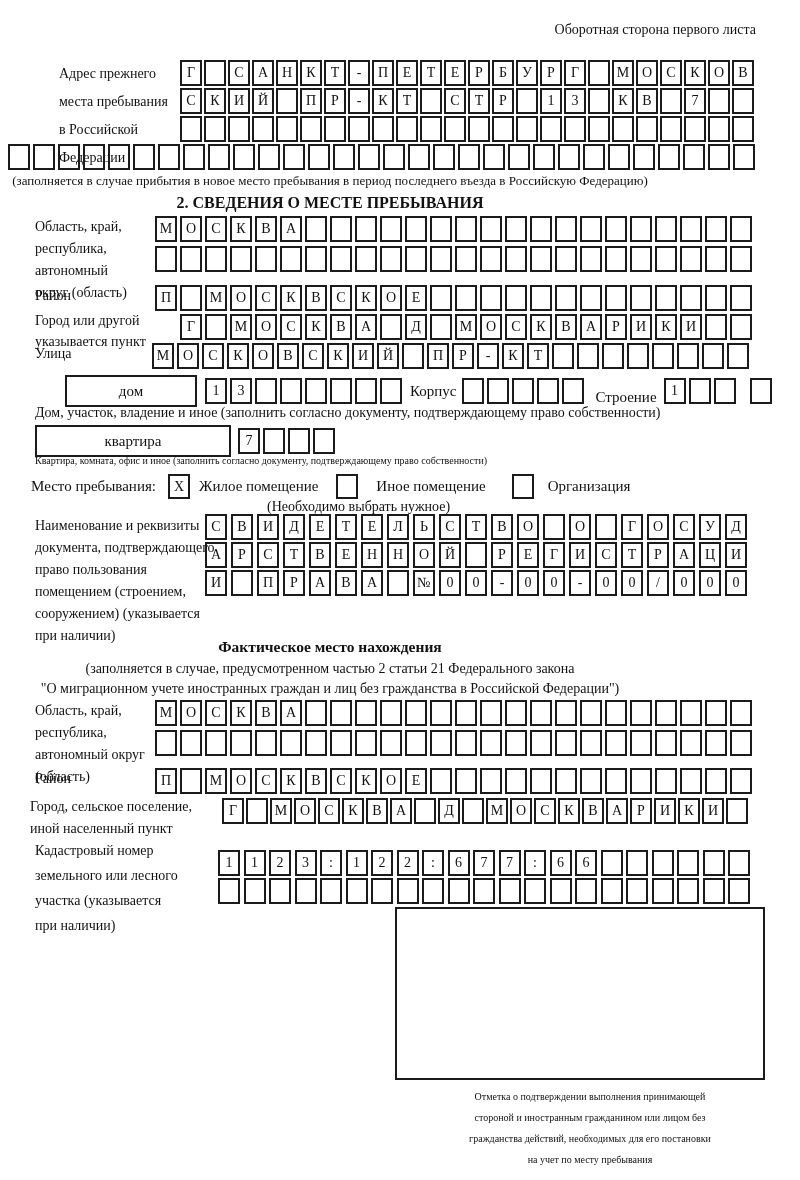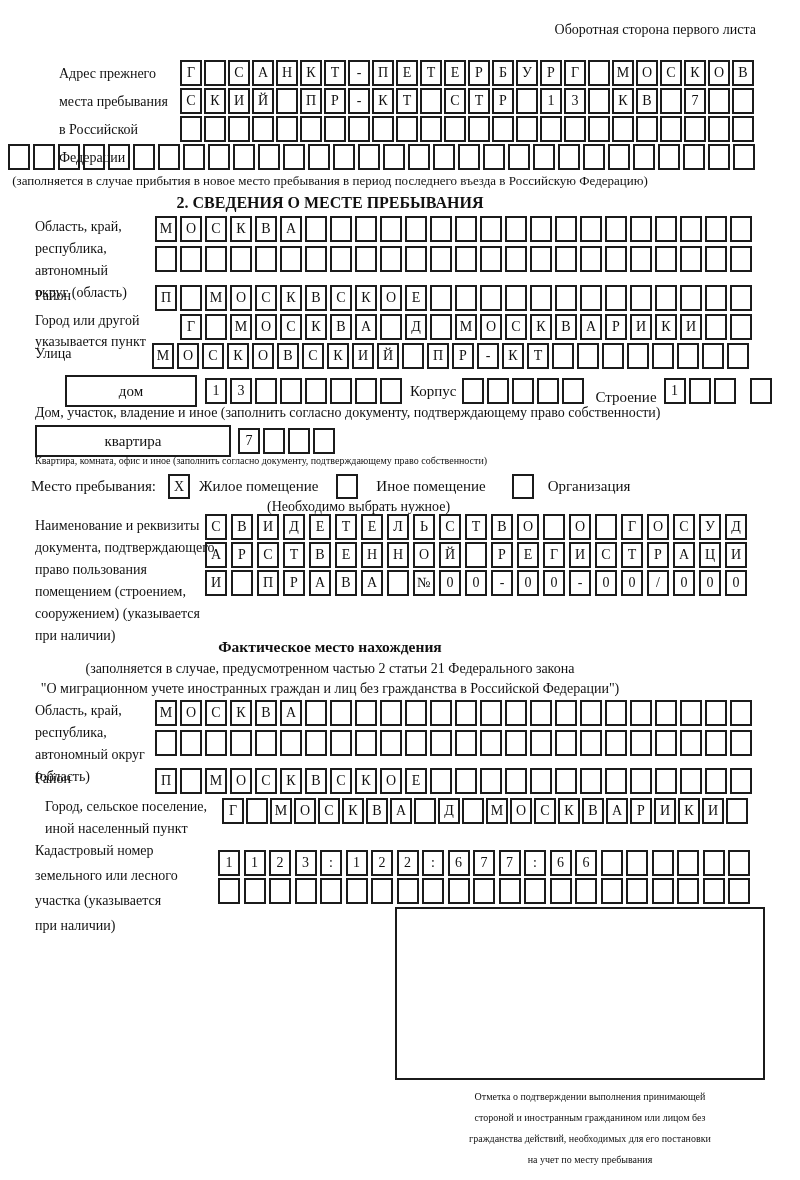--- a/index.html
+++ b/index.html
@@ -506,21 +506,21 @@
       <span class="cell"></span>
       <span class="cell"></span>
       <span class="cell"></span>
       <span class="cell"></span>
       <span class="cell"></span>
       <span class="cell"></span>
       <span class="cell"></span>
       <span class="cell"></span>
     </div>
 
-  <div class="lbl" style="top:796px;left:45px;line-height:22px;width:185px;">Город, сельское поселение,
+  <div class="lbl" style="top:796px;left:30px;line-height:22px;width:185px;">Город, сельское поселение,
 иной населенный пункт</div>
   <div class="cellrow p24" style="top:798px;left:222px;">
       <span class="cell">Г</span>
       <span class="cell"></span>
       <span class="cell">М</span>
       <span class="cell">О</span>
       <span class="cell">С</span>
       <span class="cell">К</span>
       <span class="cell">В</span>
       <span class="cell">А</span>

